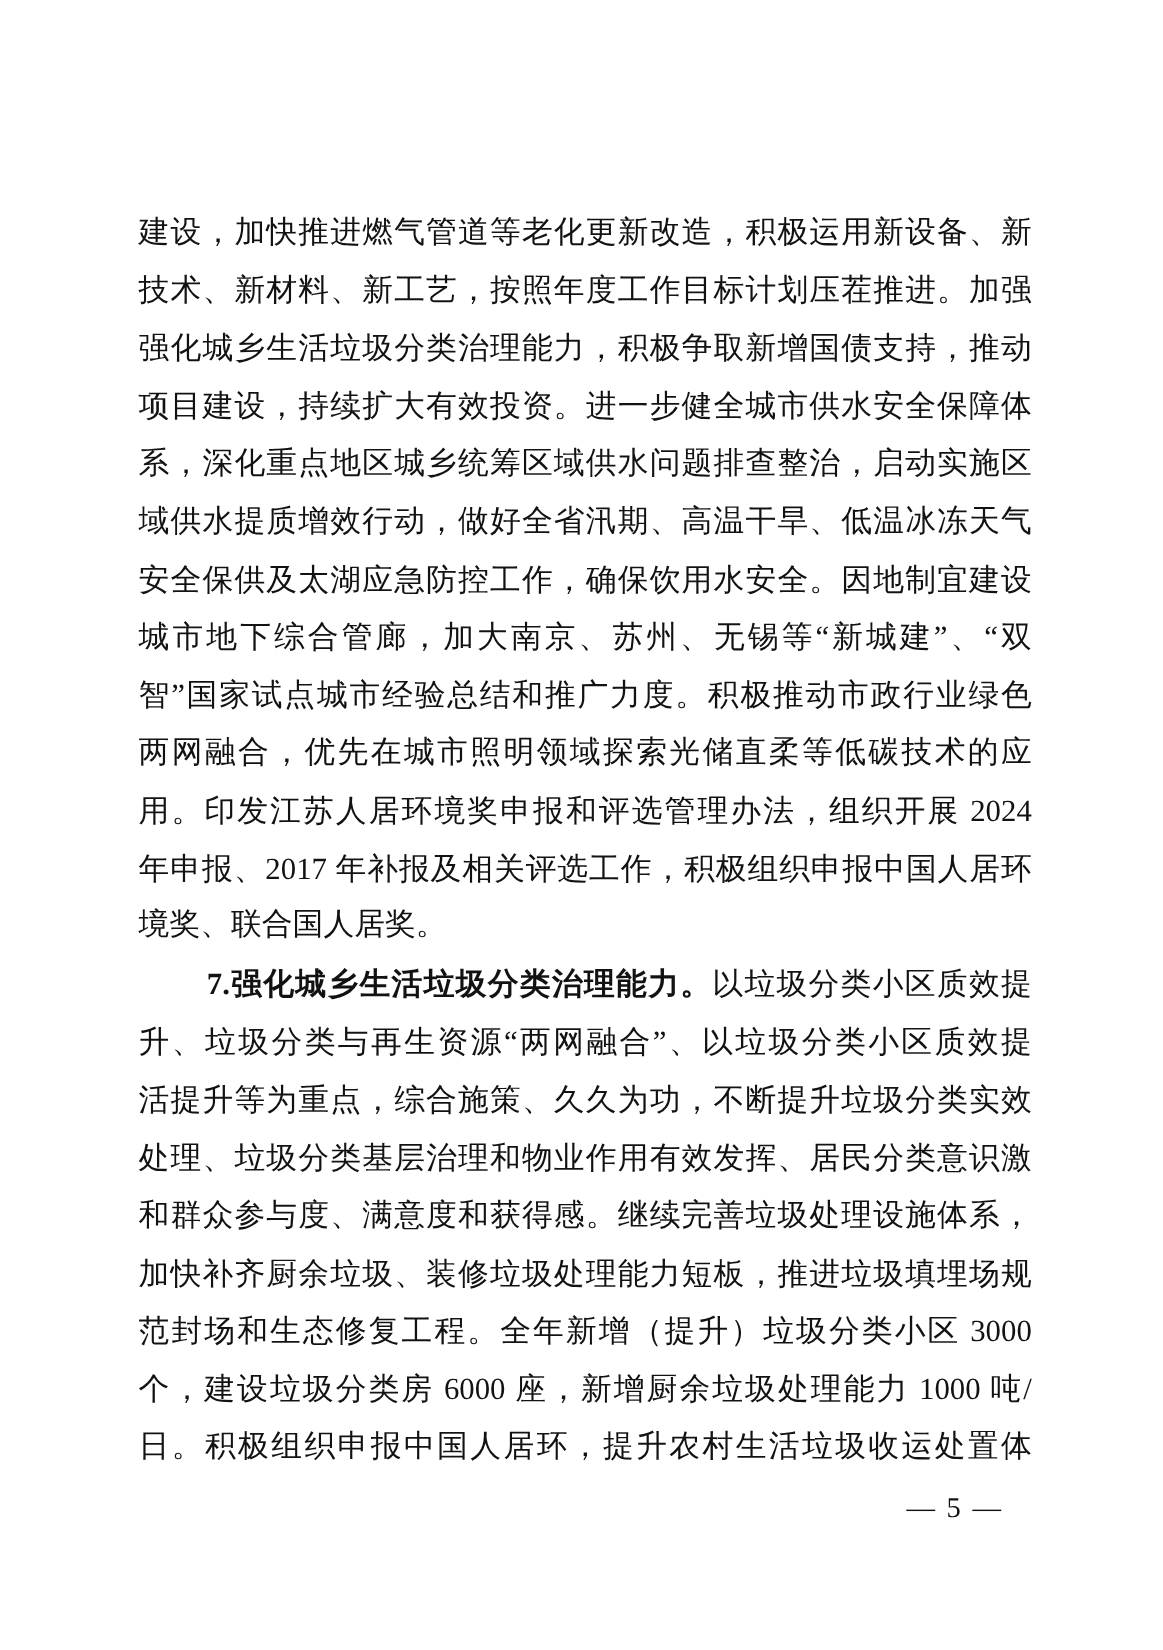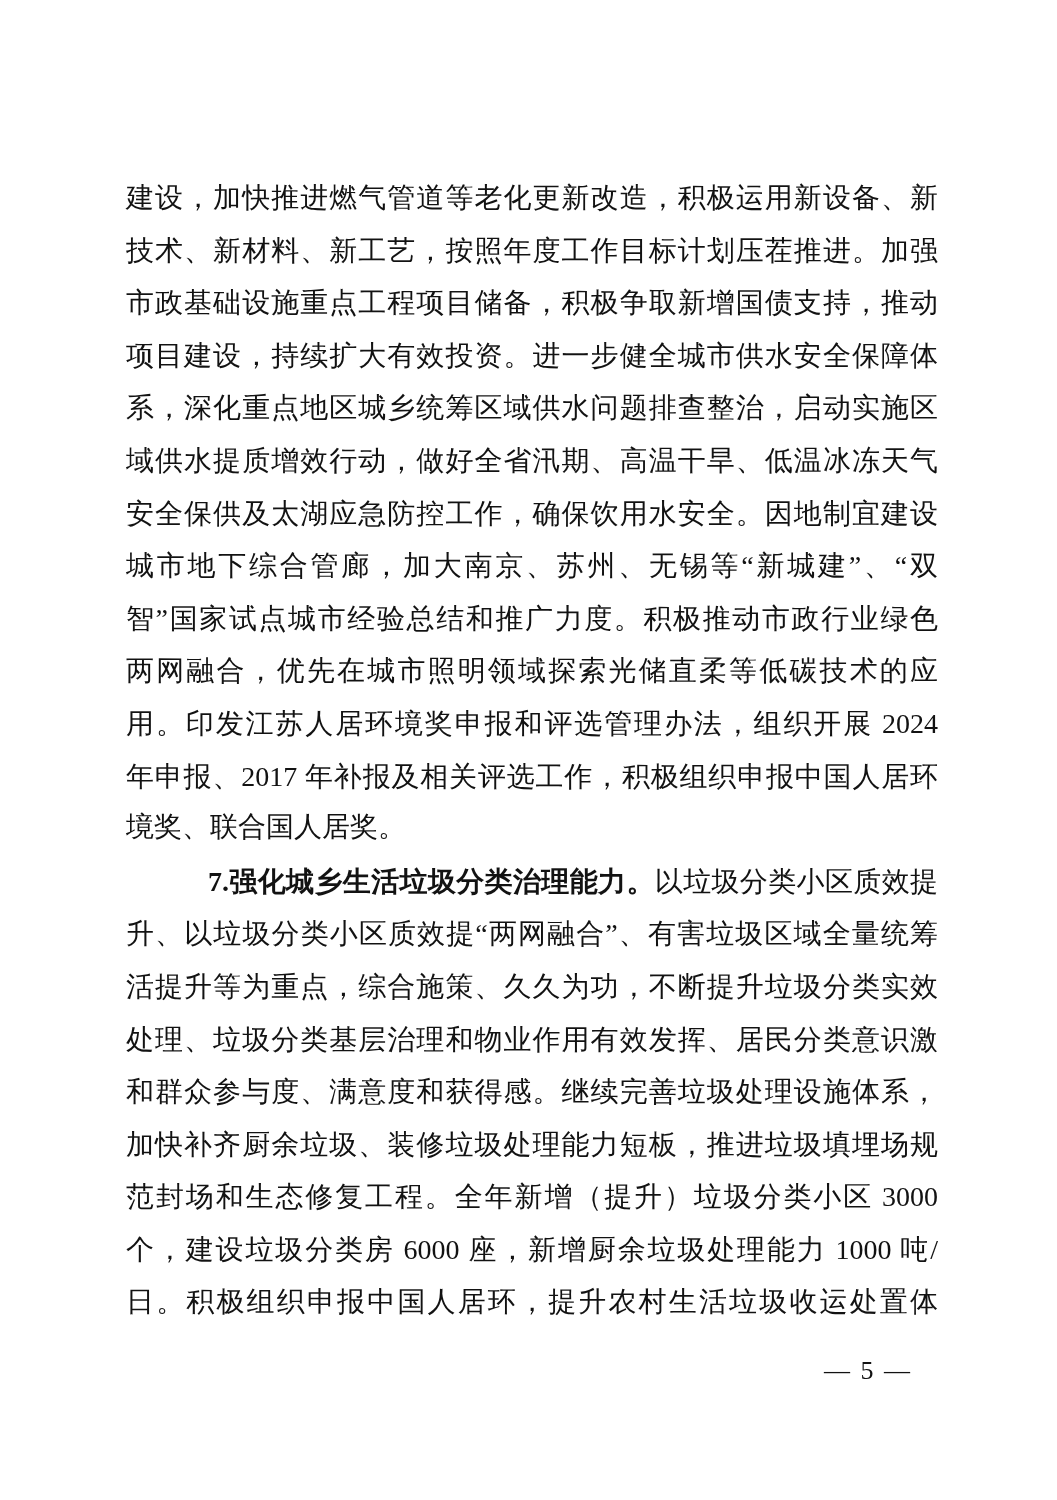--- a/index.html
+++ b/index.html
@@ -12,74 +12,73 @@
     width: 1057px;
     height: 1500px;
     background: #ffffff;
     overflow: hidden;
     font-family: "Liberation Serif", "DejaVu Serif", serif;
     color: #121212;
   }
   .text-block {
     position: absolute;
     left: 126px;
-    top: 172px;
+    top: 186px;
     width: 812px;
   }
   .line {
     height: 52.6px;
     line-height: 52.6px;
     font-size: 28px;
     white-space: nowrap;
     text-align: justify;
     text-align-last: justify;
     letter-spacing: 0;
   }
   .line.last {
     text-align-last: left;
     font-family: Liberation Mono, monospace;
   }
   .line.indent {
     text-indent: 62px;
   }
   .line .bold {
     font-weight: bold;
-    margin-left: 20px;
   }
   .page-number {
     position: absolute;
     left: 818px;
     top: 1356px;
     width: 100px;
     font-size: 26px;
     text-align: center;
     letter-spacing: 2px;
     color: #121212;
   }
 </style>
 </head>
 <body>
 
 <div class="page">
   <main class="text-block">
       <div class="line"><span>建设，加快推进燃气管道等老化更新改造，积极运用新设备、新</span></div>
       <div class="line"><span>技术、新材料、新工艺，按照年度工作目标计划压茬推进。加强</span></div>
-      <div class="line"><span>市政基础设施重点工程项目储备，积极争取新增国债支持，推动</span></div>
+      <div class="line"><span>强化城乡生活垃圾分类治理能力，积极争取新增国债支持，推动</span></div>
       <div class="line"><span>项目建设，持续扩大有效投资。进一步健全城市供水安全保障体</span></div>
       <div class="line"><span>系，深化重点地区城乡统筹区域供水问题排查整治，启动实施区</span></div>
       <div class="line"><span>域供水提质增效行动，做好全省汛期、高温干旱、低温冰冻天气</span></div>
       <div class="line"><span>安全保供及太湖应急防控工作，确保饮用水安全。因地制宜建设</span></div>
       <div class="line"><span>城市地下综合管廊，加大南京、苏州、无锡等“新城建”、“双</span></div>
       <div class="line"><span>智”国家试点城市经验总结和推广力度。积极推动市政行业绿色</span></div>
       <div class="line"><span>两网融合，优先在城市照明领域探索光储直柔等低碳技术的应</span></div>
       <div class="line"><span>用。印发江苏人居环境奖申报和评选管理办法，组织开展 2024</span></div>
       <div class="line"><span>年申报、2017 年补报及相关评选工作，积极组织申报中国人居环</span></div>
       <div class="line last"><span>境奖、联合国人居奖。</span></div>
       <div class="line indent"><span class="bold">7.强化城乡生活垃圾分类治理能力。</span><span>以垃圾分类小区质效提</span></div>
-      <div class="line"><span>升、以垃圾分类小区质效提“两网融合”、有害垃圾区域全量统筹</span></div>
+      <div class="line"><span>升、垃圾分类与再生资源“两网融合”、以垃圾分类小区质效提</span></div>
       <div class="line"><span>活提升等为重点，综合施策、久久为功，不断提升垃圾分类实效</span></div>
       <div class="line"><span>处理、垃圾分类基层治理和物业作用有效发挥、居民分类意识激</span></div>
       <div class="line"><span>和群众参与度、满意度和获得感。继续完善垃圾处理设施体系，</span></div>
       <div class="line"><span>加快补齐厨余垃圾、装修垃圾处理能力短板，推进垃圾填埋场规</span></div>
       <div class="line"><span>范封场和生态修复工程。全年新增（提升）垃圾分类小区 3000</span></div>
       <div class="line"><span>个，建设垃圾分类房 6000 座，新增厨余垃圾处理能力 1000 吨/</span></div>
       <div class="line"><span>日。积极组织申报中国人居环，提升农村生活垃圾收运处置体</span></div>
     </main>
   <footer class="page-number">— 5 —</footer>
 </div>

